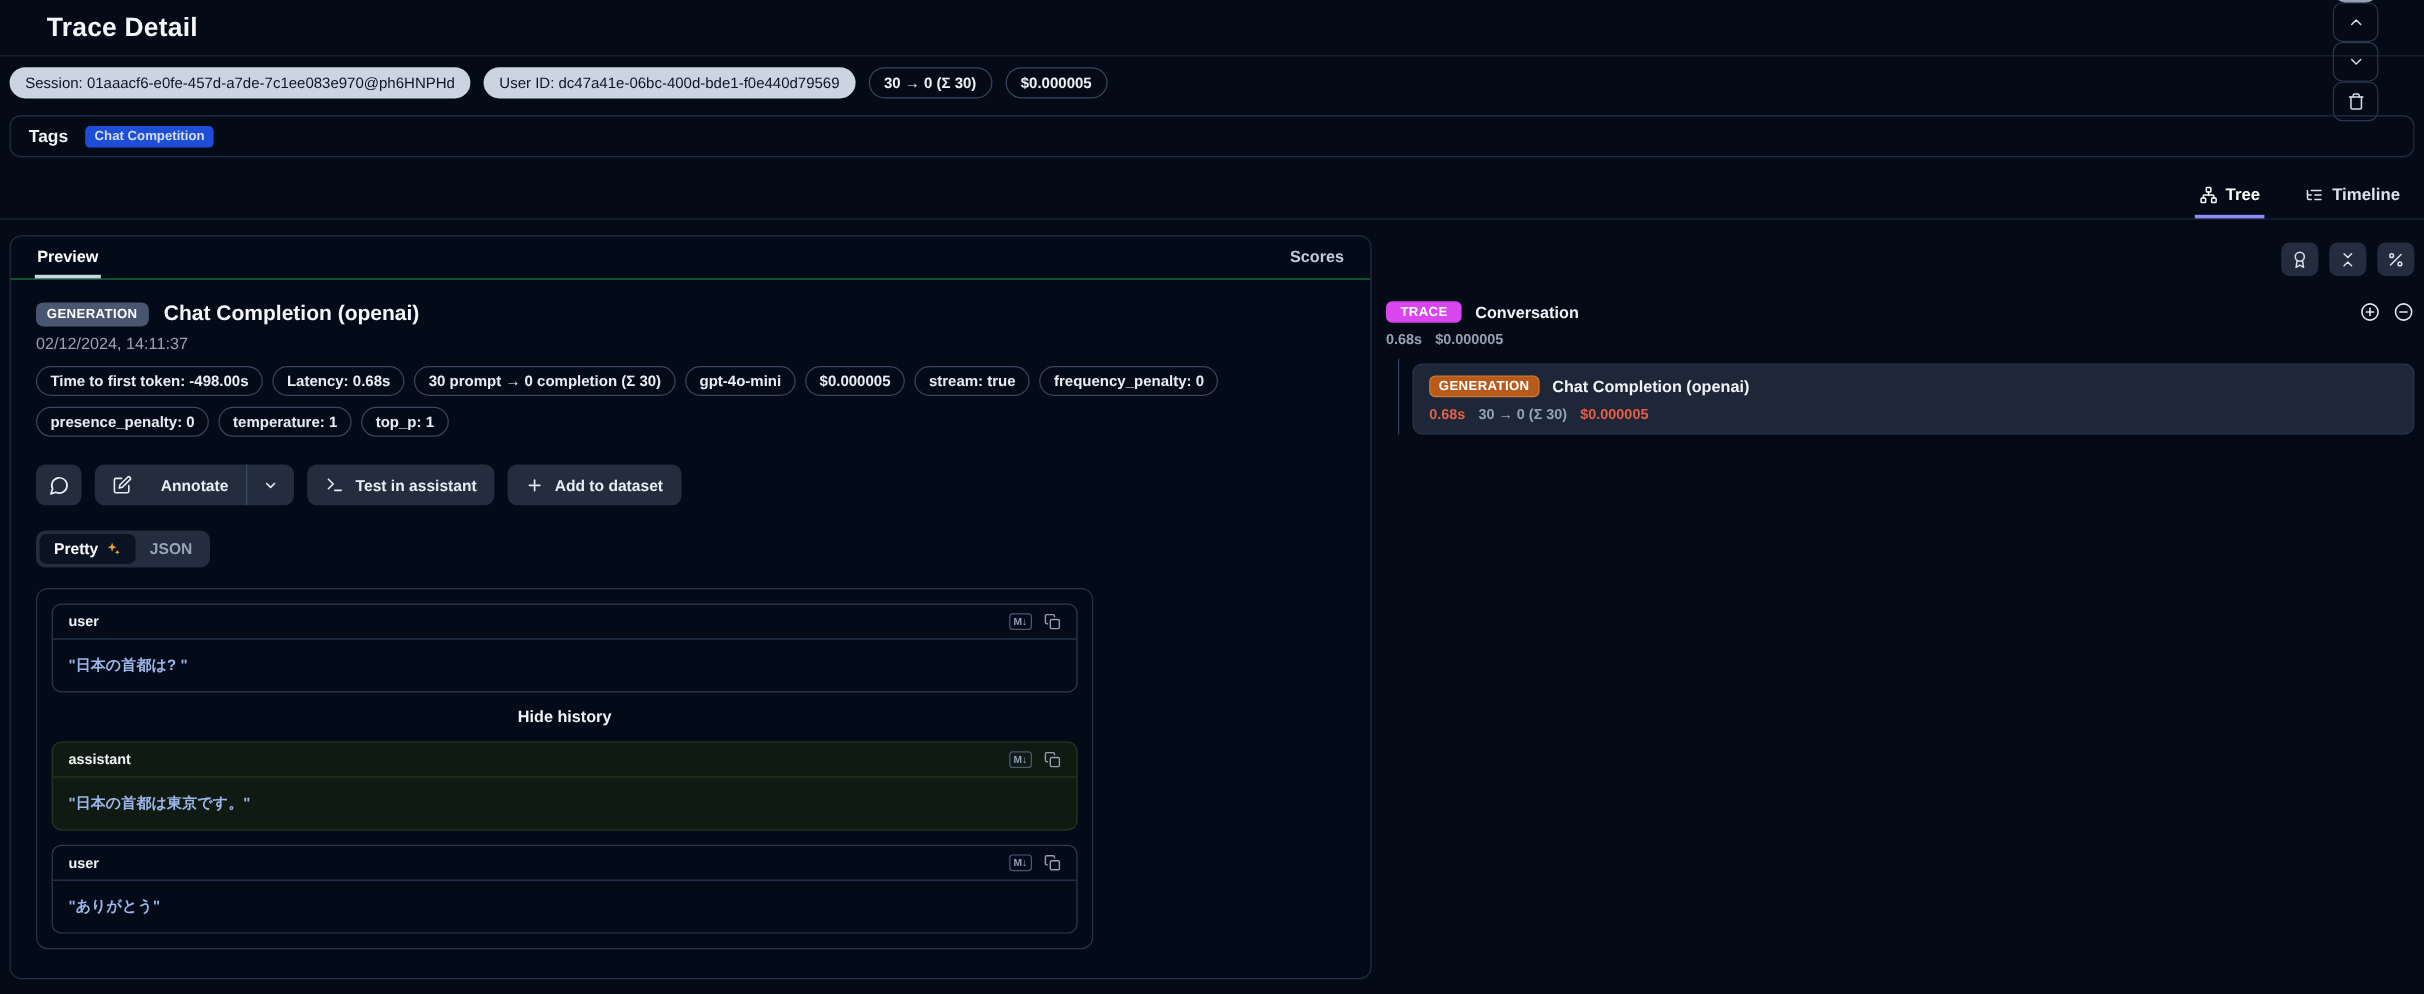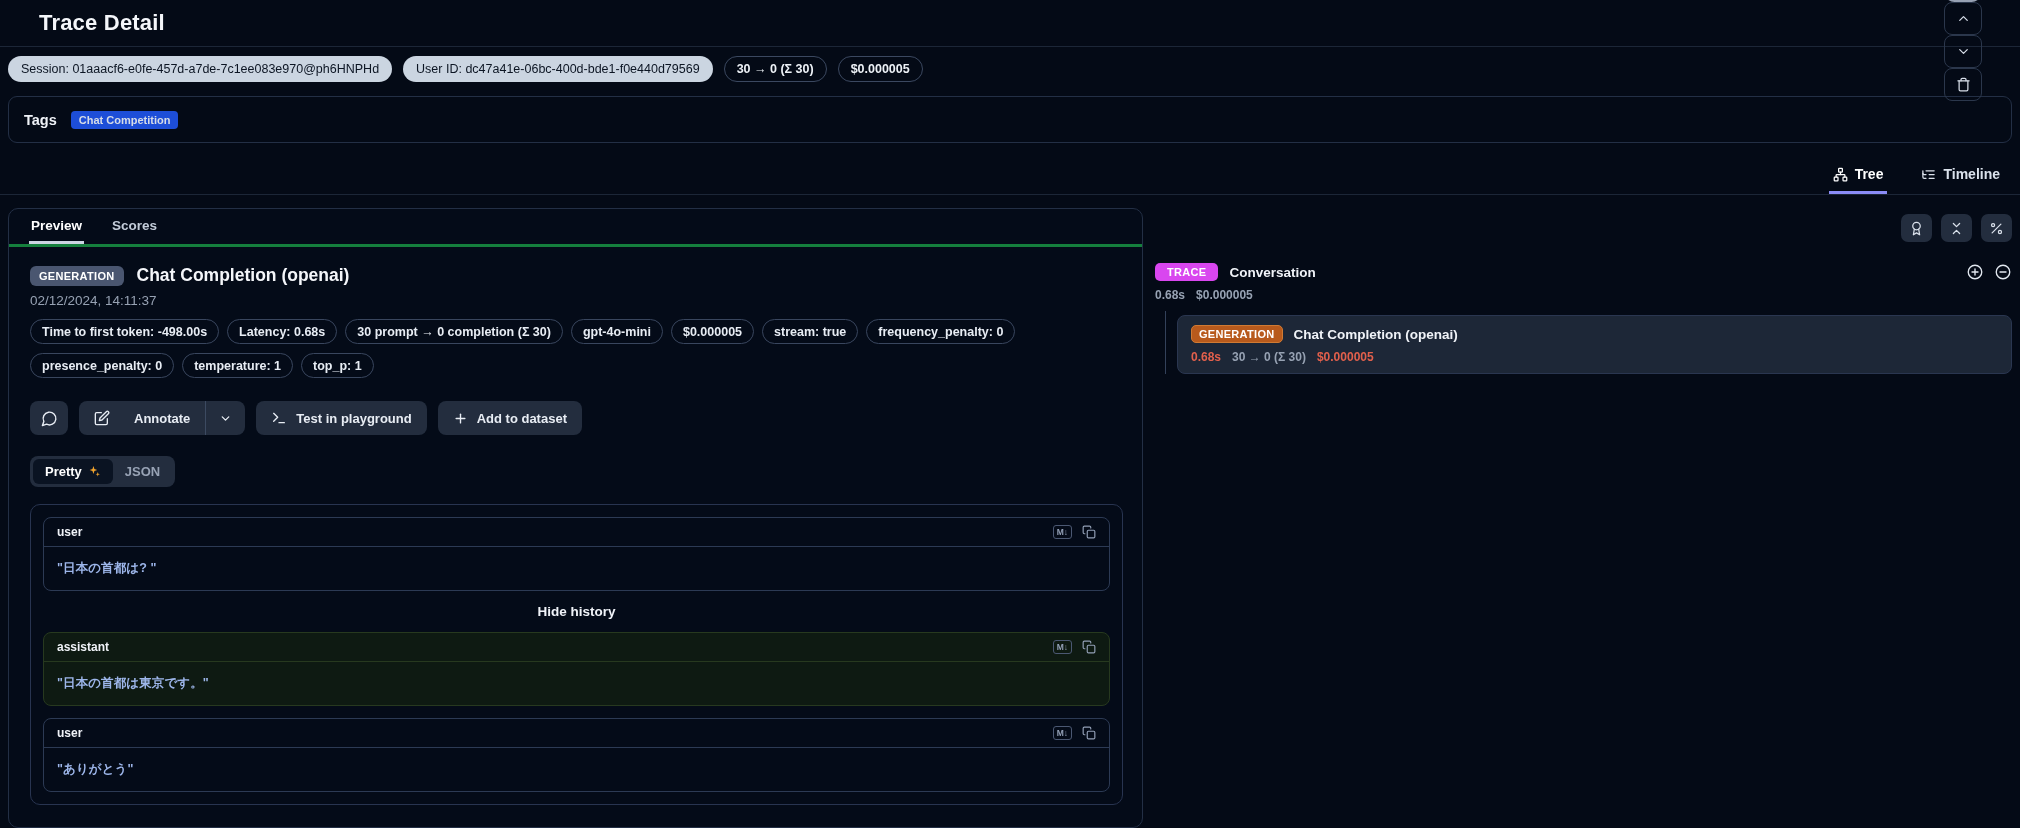--- a/index.html
+++ b/index.html
@@ -22,33 +22,33 @@
   .toggle .knob { position:absolute; left:2px; top:2px; width:17px; height:17px; border-radius:50%; background:#293548; }
   .sq-btn { width:38px; height:33px; border:1px solid #2b374c; border-radius:8px; background:transparent; color:#d6dde8; display:flex; align-items:center; justify-content:center; cursor:pointer; }
   .hdr-divider { border-top:1px solid #1c2637; }
 
   
   .idrow { display:flex; align-items:center; gap:11px; padding:9px 8px 10px 8px; }
   .pill-light { background:#cbd5e1; color:#0c1523; border-radius:13px; height:26px; display:flex; align-items:center; padding:0 13px; font-size:12.5px; font-weight:400; }
   .pill-dark { background:transparent; border:1px solid #3b4860; color:#eef2f7; border-radius:13px; height:26px; display:flex; align-items:center; padding:0 12px; font-size:12.5px; font-weight:700; }
 
   
-  .tagsbox { margin:4px 8px 0 8px; border:1px solid #232f45; border-radius:9px; height:47px; display:flex; align-items:center; gap:14px; padding:0 15px; }
+  .tagsbox { margin:4px 8px 0 8px; border:1px solid #232f45; border-radius:9px; height:35px; display:flex; align-items:center; gap:14px; padding:0 15px; }
   .tags-label { font-size:14.5px; font-weight:700; color:#f0f3f8; }
   .tag-chip { background:#1d4ed8; color:#d7dde7; border-radius:4px; padding:3px 8px; font-size:11px; font-weight:700; cursor:pointer; }
 
   
   .viewtabs { margin-top:17px; border-bottom:1px solid #1c2637; display:flex; justify-content:flex-end; gap:30px; padding-right:16px; }
   .viewtab { display:flex; align-items:center; gap:7px; font-size:14px; font-weight:600; color:#dbe2ec; padding:6px 4px 9px 4px; border-bottom:3px solid transparent; cursor:pointer; }
   .viewtab.active { color:#ffffff; border-bottom-color:#8b8cf6; }
 
   
   .content { display:flex; align-items:stretch; margin-top:13px; height:620px; }
   .main-panel { margin-left:8px; width:1135px; border:1px solid #232f45; border-radius:10px; background:#040b18; overflow:hidden; flex:none; }
-  .main-tabs { display:flex; justify-content:flex-start; gap:26px; padding:0 20px; border-bottom:3px solid #15803d; }
+  .main-tabs { display:flex; justify-content:space-between; gap:26px; padding:0 20px; border-bottom:1px solid #15803d; }
   .main-tab { font-size:13.5px; font-weight:700; color:#c3ccd9; padding:9px 2px 8px 2px; border-bottom:3px solid transparent; cursor:pointer; }
   .main-tab.active { color:#ffffff; border-bottom-color:#cbd5e1; }
   .main-body { padding:18px 21px 20px 21px; }
 
   .gen-header { display:flex; align-items:center; gap:13px; }
   .type-badge { background:#4a5670; color:#fff; border-radius:6px; font-size:11px; font-weight:700; padding:4px 9px; letter-spacing:.3px; }
   .gen-title { font-size:17.5px; font-weight:700; color:#f4f6fa; }
   .gen-date { margin-top:7px; font-size:13.5px; color:#97a2b3; }
 
   .metrics { margin-top:11px; display:flex; flex-wrap:wrap; gap:9px 8px; max-width:1070px; }
@@ -59,21 +59,21 @@
   .act-btn.icon-only { width:38px; padding:0; justify-content:center; }
   .split { display:flex; background:#232d3e; border-radius:8px; overflow:hidden; }
   .split .act-btn { border-radius:0; background:transparent;gap:24px; }
   .split .sep { width:1px; background:#3c4a61; margin:0; }
   .split .chev { padding:0 13px; }
 
   .fmt-toggle { margin-top:21px; display:inline-flex; background:#232d3e; border-radius:8px; padding:3px; }
   .fmt-seg { padding:5px 12px; border-radius:6px; font-size:13px; font-weight:700; color:#98a3b5; display:flex; align-items:center; gap:6px; cursor:pointer; }
   .fmt-seg.active { background:#0a1322; color:#ffffff; }
 
-  .messages { margin-top:17px; border:1px solid #283450; border-radius:10px; padding:12px; width:1093px; }
+  .messages { margin-top:17px; border:1px solid #283450; border-radius:10px; padding:12px; width:881px; }
   .msg-block { border:1px solid #2c3a54; border-radius:8px; background:transparent; }
   .msg-block + .msg-block { margin-top:12px; }
   .msg-head { display:flex; align-items:center; justify-content:space-between; padding:7px 13px; border-bottom:1px solid #2c3a54; }
   .msg-role { font-size:12px; font-weight:700; color:#f0f3f8; }
   .msg-tools { display:flex; align-items:center; gap:10px; color:#93a0b6; }
   .md-icon { border:1px solid #4b5872; border-radius:3px; font-size:8.5px; font-weight:700; padding:1px 3px; color:#93a0b6; cursor:pointer; }
   .copy-icon { cursor:pointer; }
   .msg-content { padding:13px; font-size:12.5px; font-weight:600; color:#9db6ea; letter-spacing:.1px; }
   .msg-block.assistant { background:#0e1a12; border-color:#27391f; }
   .msg-block.assistant .msg-head { border-bottom-color:#27391f; }
@@ -231,21 +231,21 @@
             <svg width="13" height="13" viewBox="0 0 24 24" fill="none" stroke="currentColor" stroke-width="2.4" stroke-linecap="round" stroke-linejoin="round">
                 <polyline points="6 9 12 15 18 9"></polyline>
               </svg>
           </button>
         </div>
         <button class="act-btn">
           <svg width="16" height="16" viewBox="0 0 24 24" fill="none" stroke="currentColor" stroke-width="2" stroke-linecap="round" stroke-linejoin="round">
               <polyline points="4 17 10 11 4 5"></polyline>
               <line x1="12" y1="19" x2="20" y2="19"></line>
             </svg>
-          <span>Test in playground</span>
+          <span>Test in assistant</span>
         </button>
         <button class="act-btn">
           <svg width="15" height="15" viewBox="0 0 24 24" fill="none" stroke="currentColor" stroke-width="2.2" stroke-linecap="round">
               <line x1="12" y1="5" x2="12" y2="19"></line>
               <line x1="5" y1="12" x2="19" y2="12"></line>
             </svg>
           <span>Add to dataset</span>
         </button>
       </div>
 

